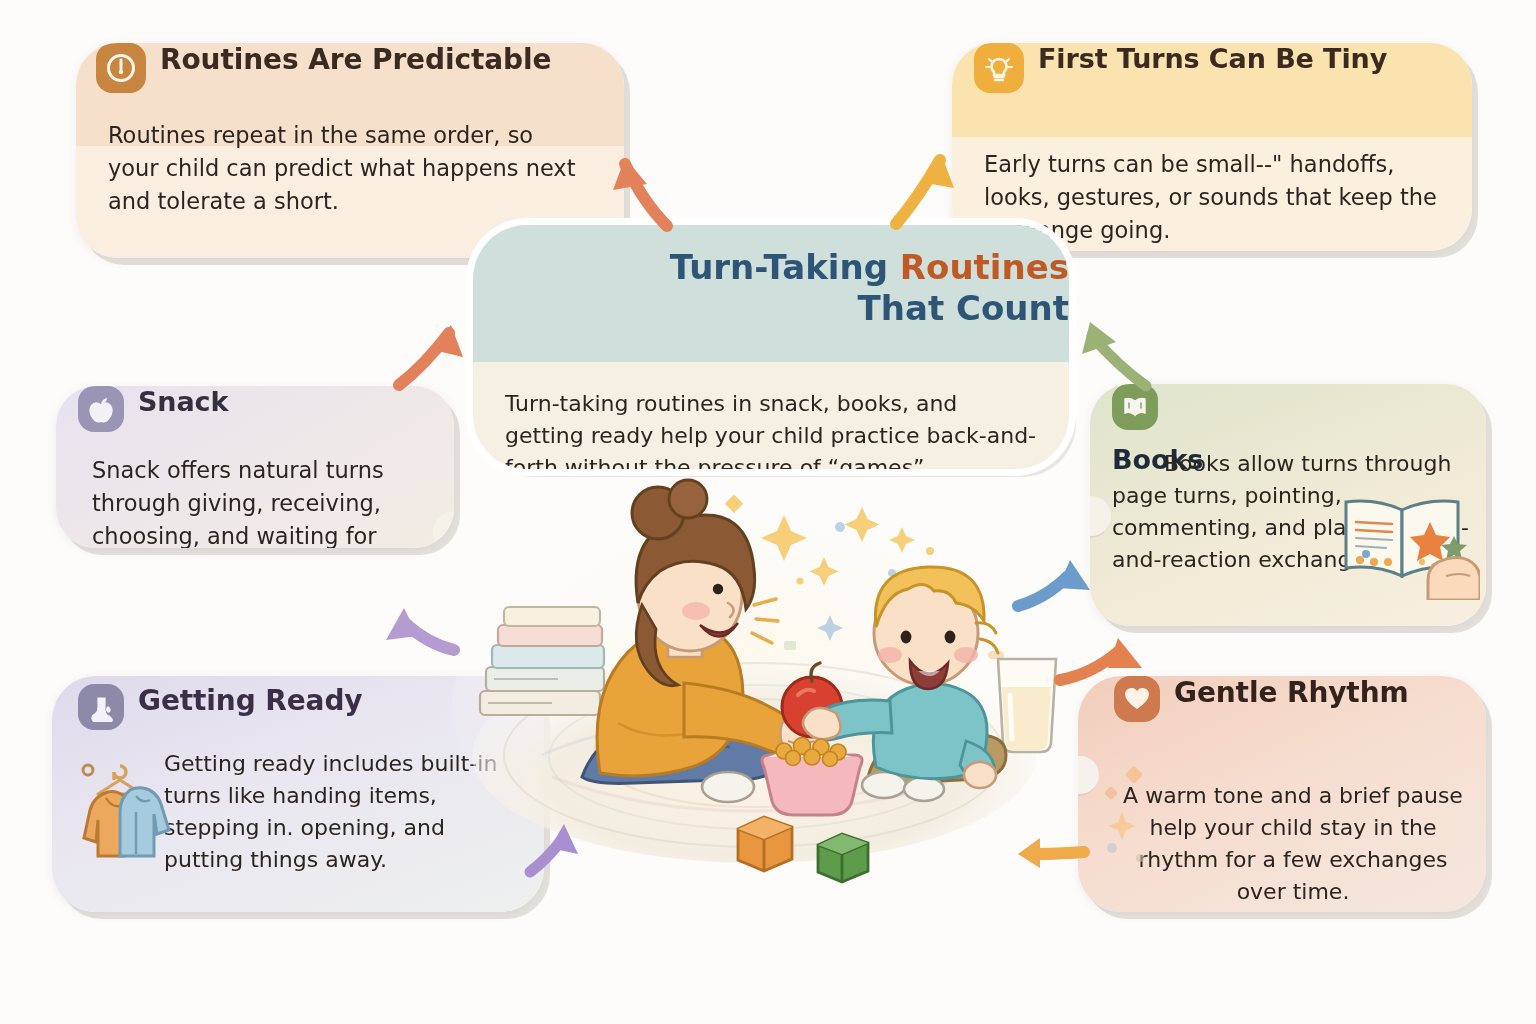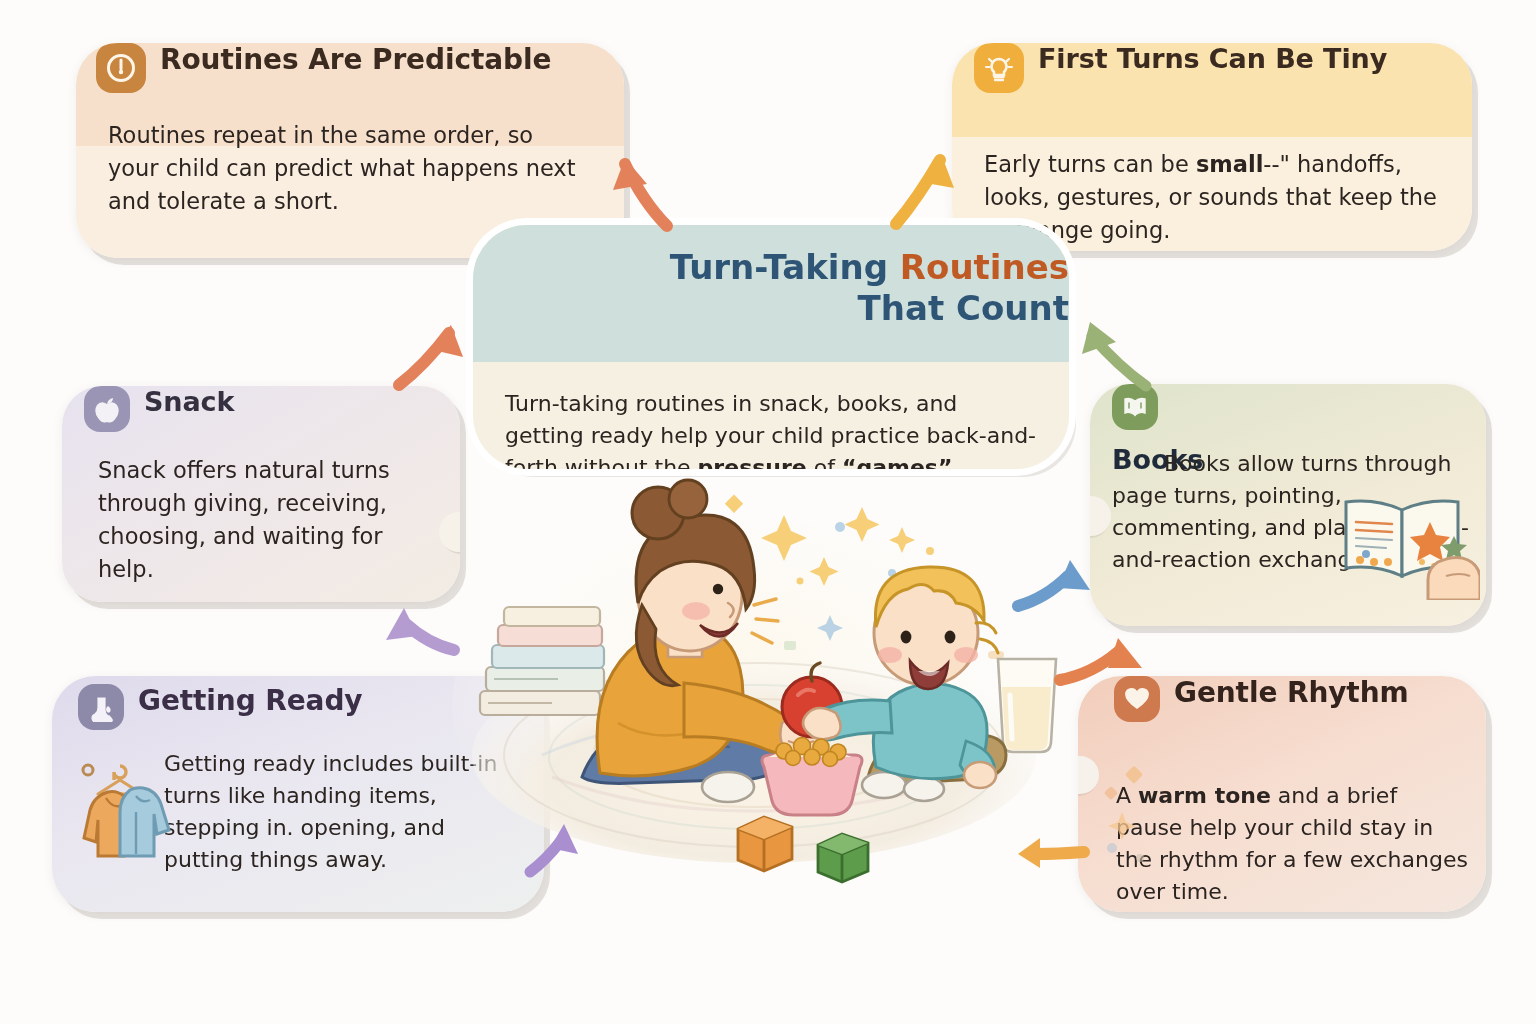--- a/index.html
+++ b/index.html
@@ -25,21 +25,21 @@
     display:flex;align-items:flex-start;
     box-sizing:border-box;
   }
   .card .bodytext{
     position:absolute;left:0;right:0;
     box-sizing:border-box;
     color:#2c2420;
     line-height:1.46;
     white-space:pre-line;
   }
-  .card .bodytext b{font-weight:700;}
+  .card .bodytext b{font-weight:400;}
   .ico{
     border-radius:16px;
     display:flex;align-items:center;justify-content:center;
     flex:0 0 auto;
   }
   .ico svg{display:block;}
   .ttl{
     font-weight:700;letter-spacing:-.1px;
   }
 
@@ -76,21 +76,21 @@
   #card-center .hero-title{
     position:absolute;left:0;right:0;top:22px;
     text-align:right;font-size:34px;font-weight:700;line-height:1.22;
     color:#2e5575;
   }
   #card-center .hero-title .accent{color:#c05a24;}
   #card-center .bodytext{top:131px;padding:0 26px 0 32px;font-size:22px;}
 
   
   #card-snack{
-    left:62px;top:386px;width:398px;height:216px;
+    left:56px;top:386px;width:398px;height:162px;
     background:linear-gradient(150deg,#e6e2ef 0%,#eee7ea 45%,#f3ece3 100%);
     border-radius:40px;
     text-decoration:underline;
   }
   #card-snack .band{height:56px;padding:0 0 0 22px;gap:14px;}
   #card-snack .ico{width:46px;height:46px;background:#9a95b4;}
   #card-snack .ttl{font-size:27px;color:#34303f;}
   #card-snack .bodytext{top:68px;padding:0 18px 0 36px;font-size:22.5px;}
   
   #card-snack .knob{
@@ -130,21 +130,21 @@
 
   
   #card-rhythm{
     left:1078px;top:676px;width:408px;height:236px;
     background:linear-gradient(155deg,#f2cdbb 0%,#f6ddcf 45%,#f5e7de 100%);
     border-radius:44px;
   }
   #card-rhythm .band{height:58px;padding:0 0 0 36px;gap:14px;}
   #card-rhythm .ico{width:46px;height:46px;background:#cf7a4e;}
   #card-rhythm .ttl{font-size:28px;color:#34231c;}
-  #card-rhythm .bodytext{top:72px;padding:0 16px 0 38px;font-size:22px;text-indent:38px;}
+  #card-rhythm .bodytext{top:72px;padding:0 16px 0 38px;font-size:22px;text-indent:38px;text-align:center;}
   #card-rhythm .knob{
     position:absolute;left:-17px;top:80px;width:38px;height:38px;border-radius:50%;
     background:#f7f1ec;box-shadow:-1px 2px 0 rgba(160,150,140,.18);
   }
 
   
   #illustration{
     position:absolute;left:432px;top:455px;width:640px;height:450px;z-index:2;
   }
   #illustration svg{display:block;width:100%;height:100%;}

